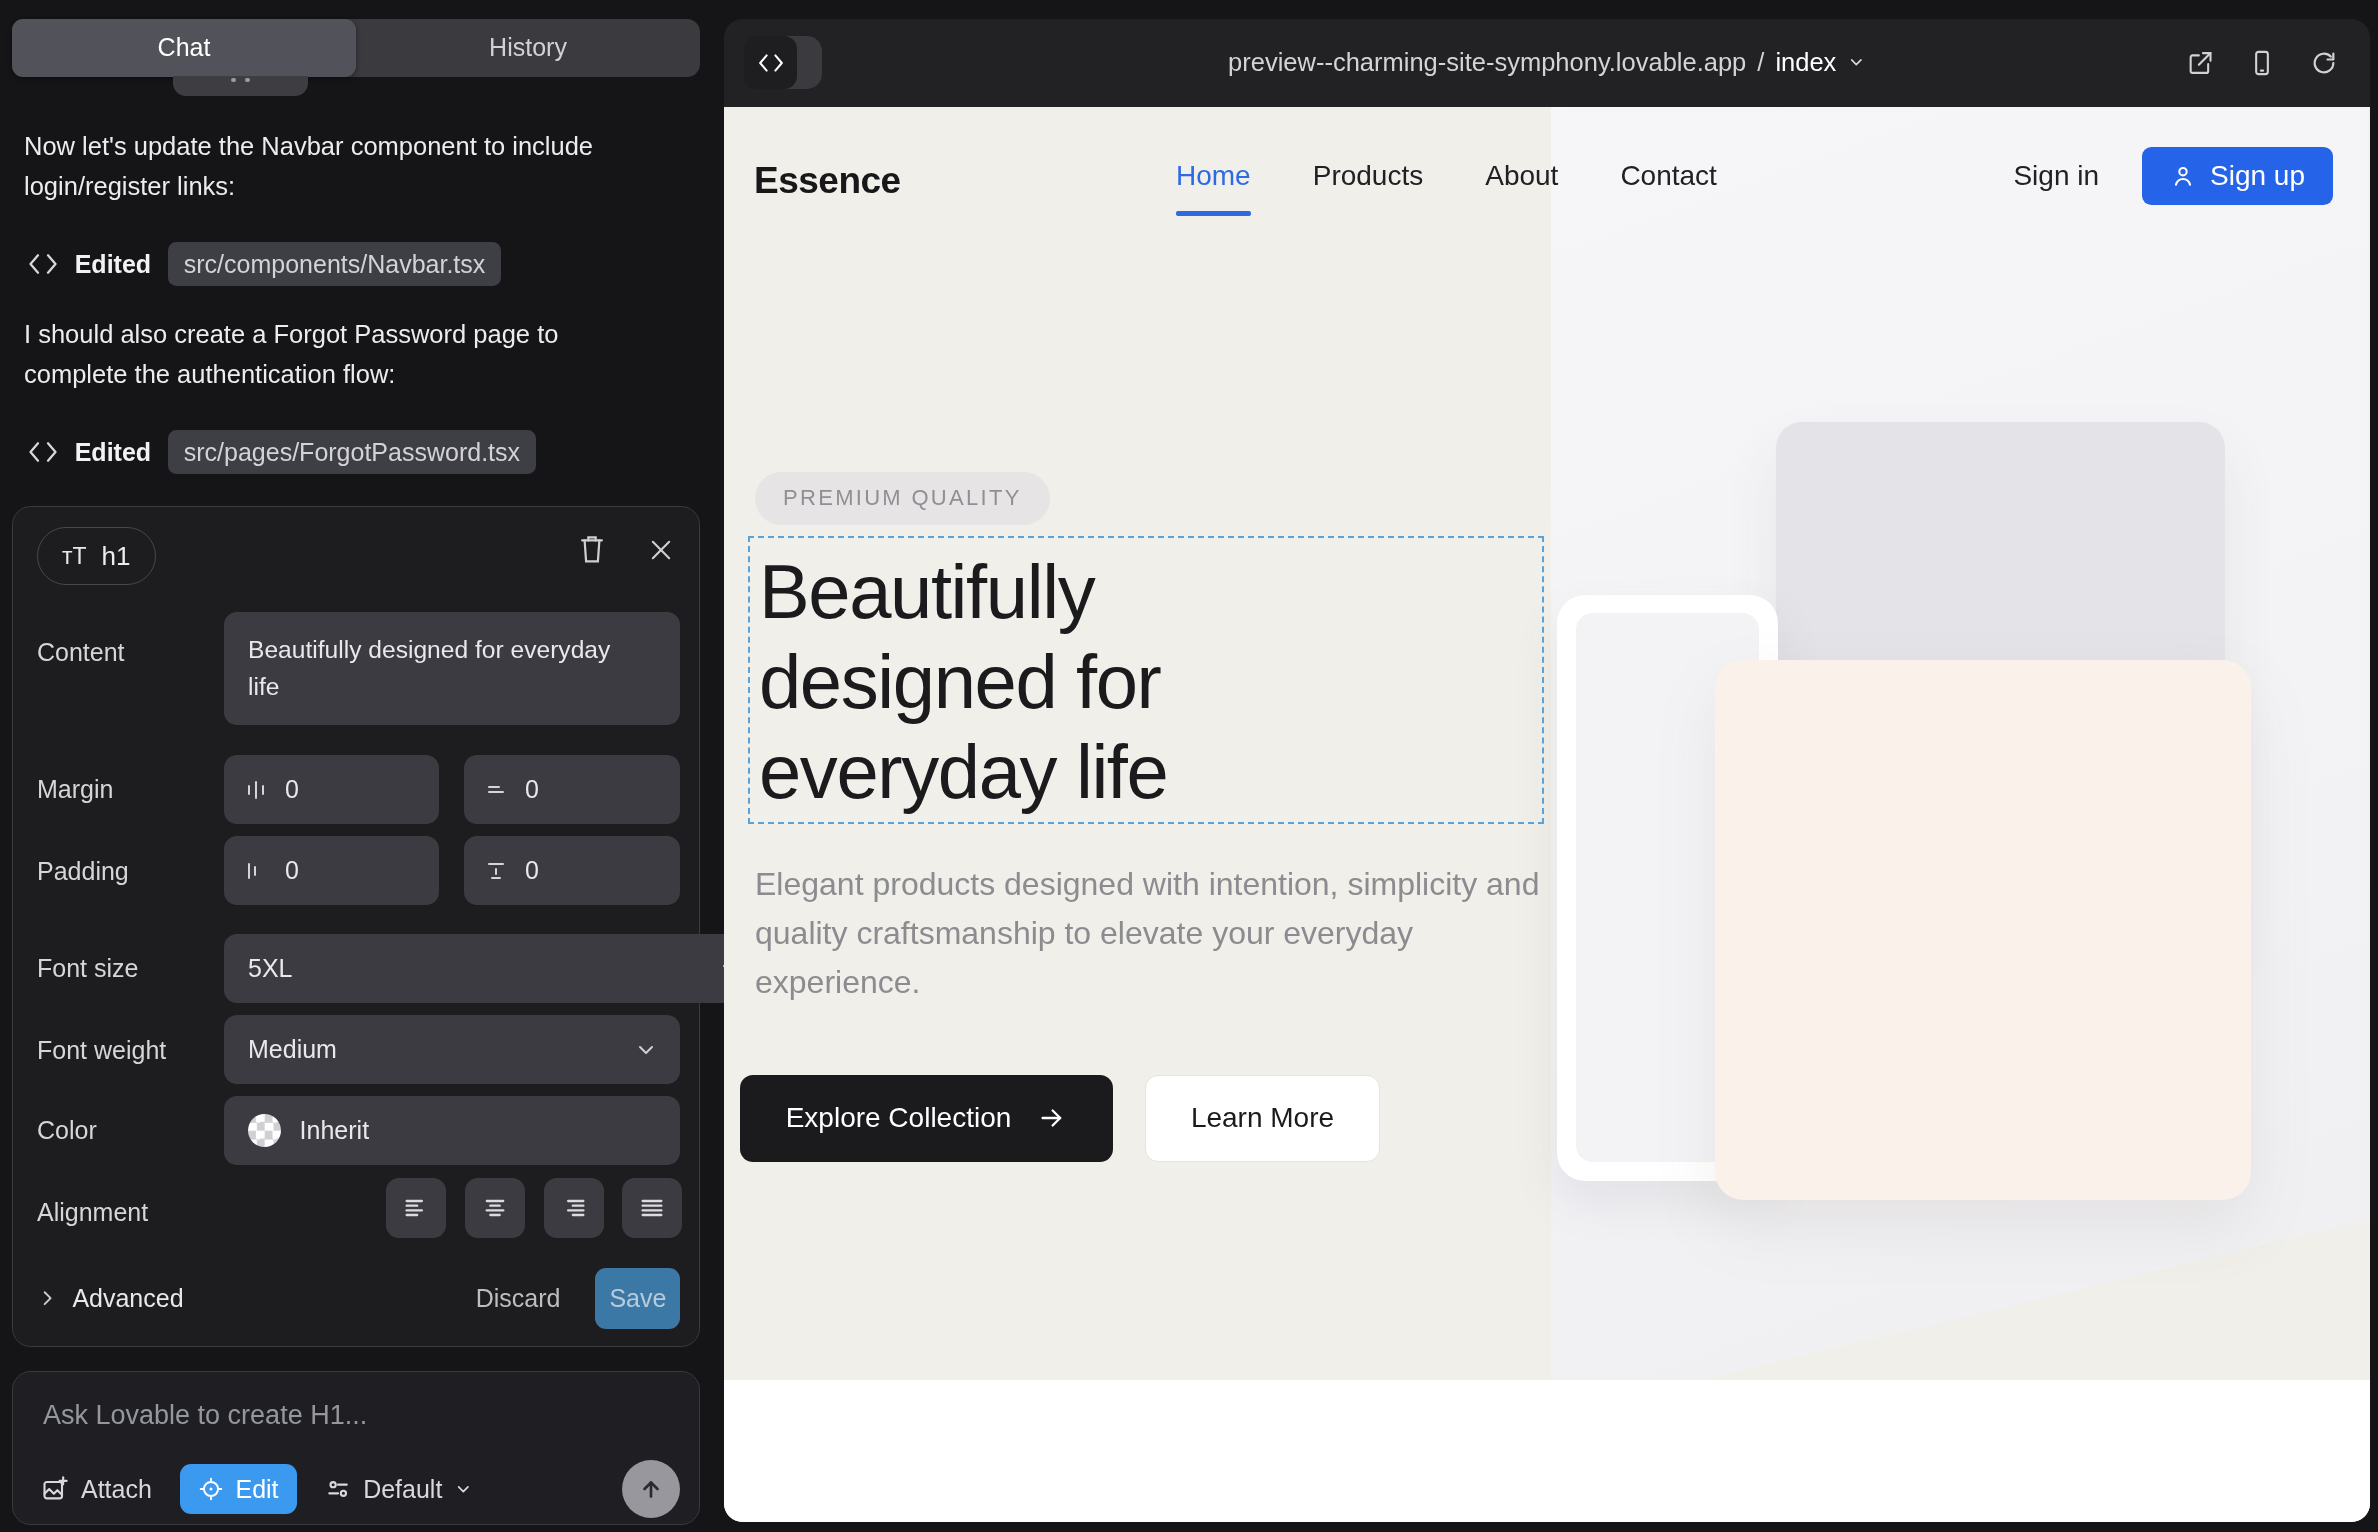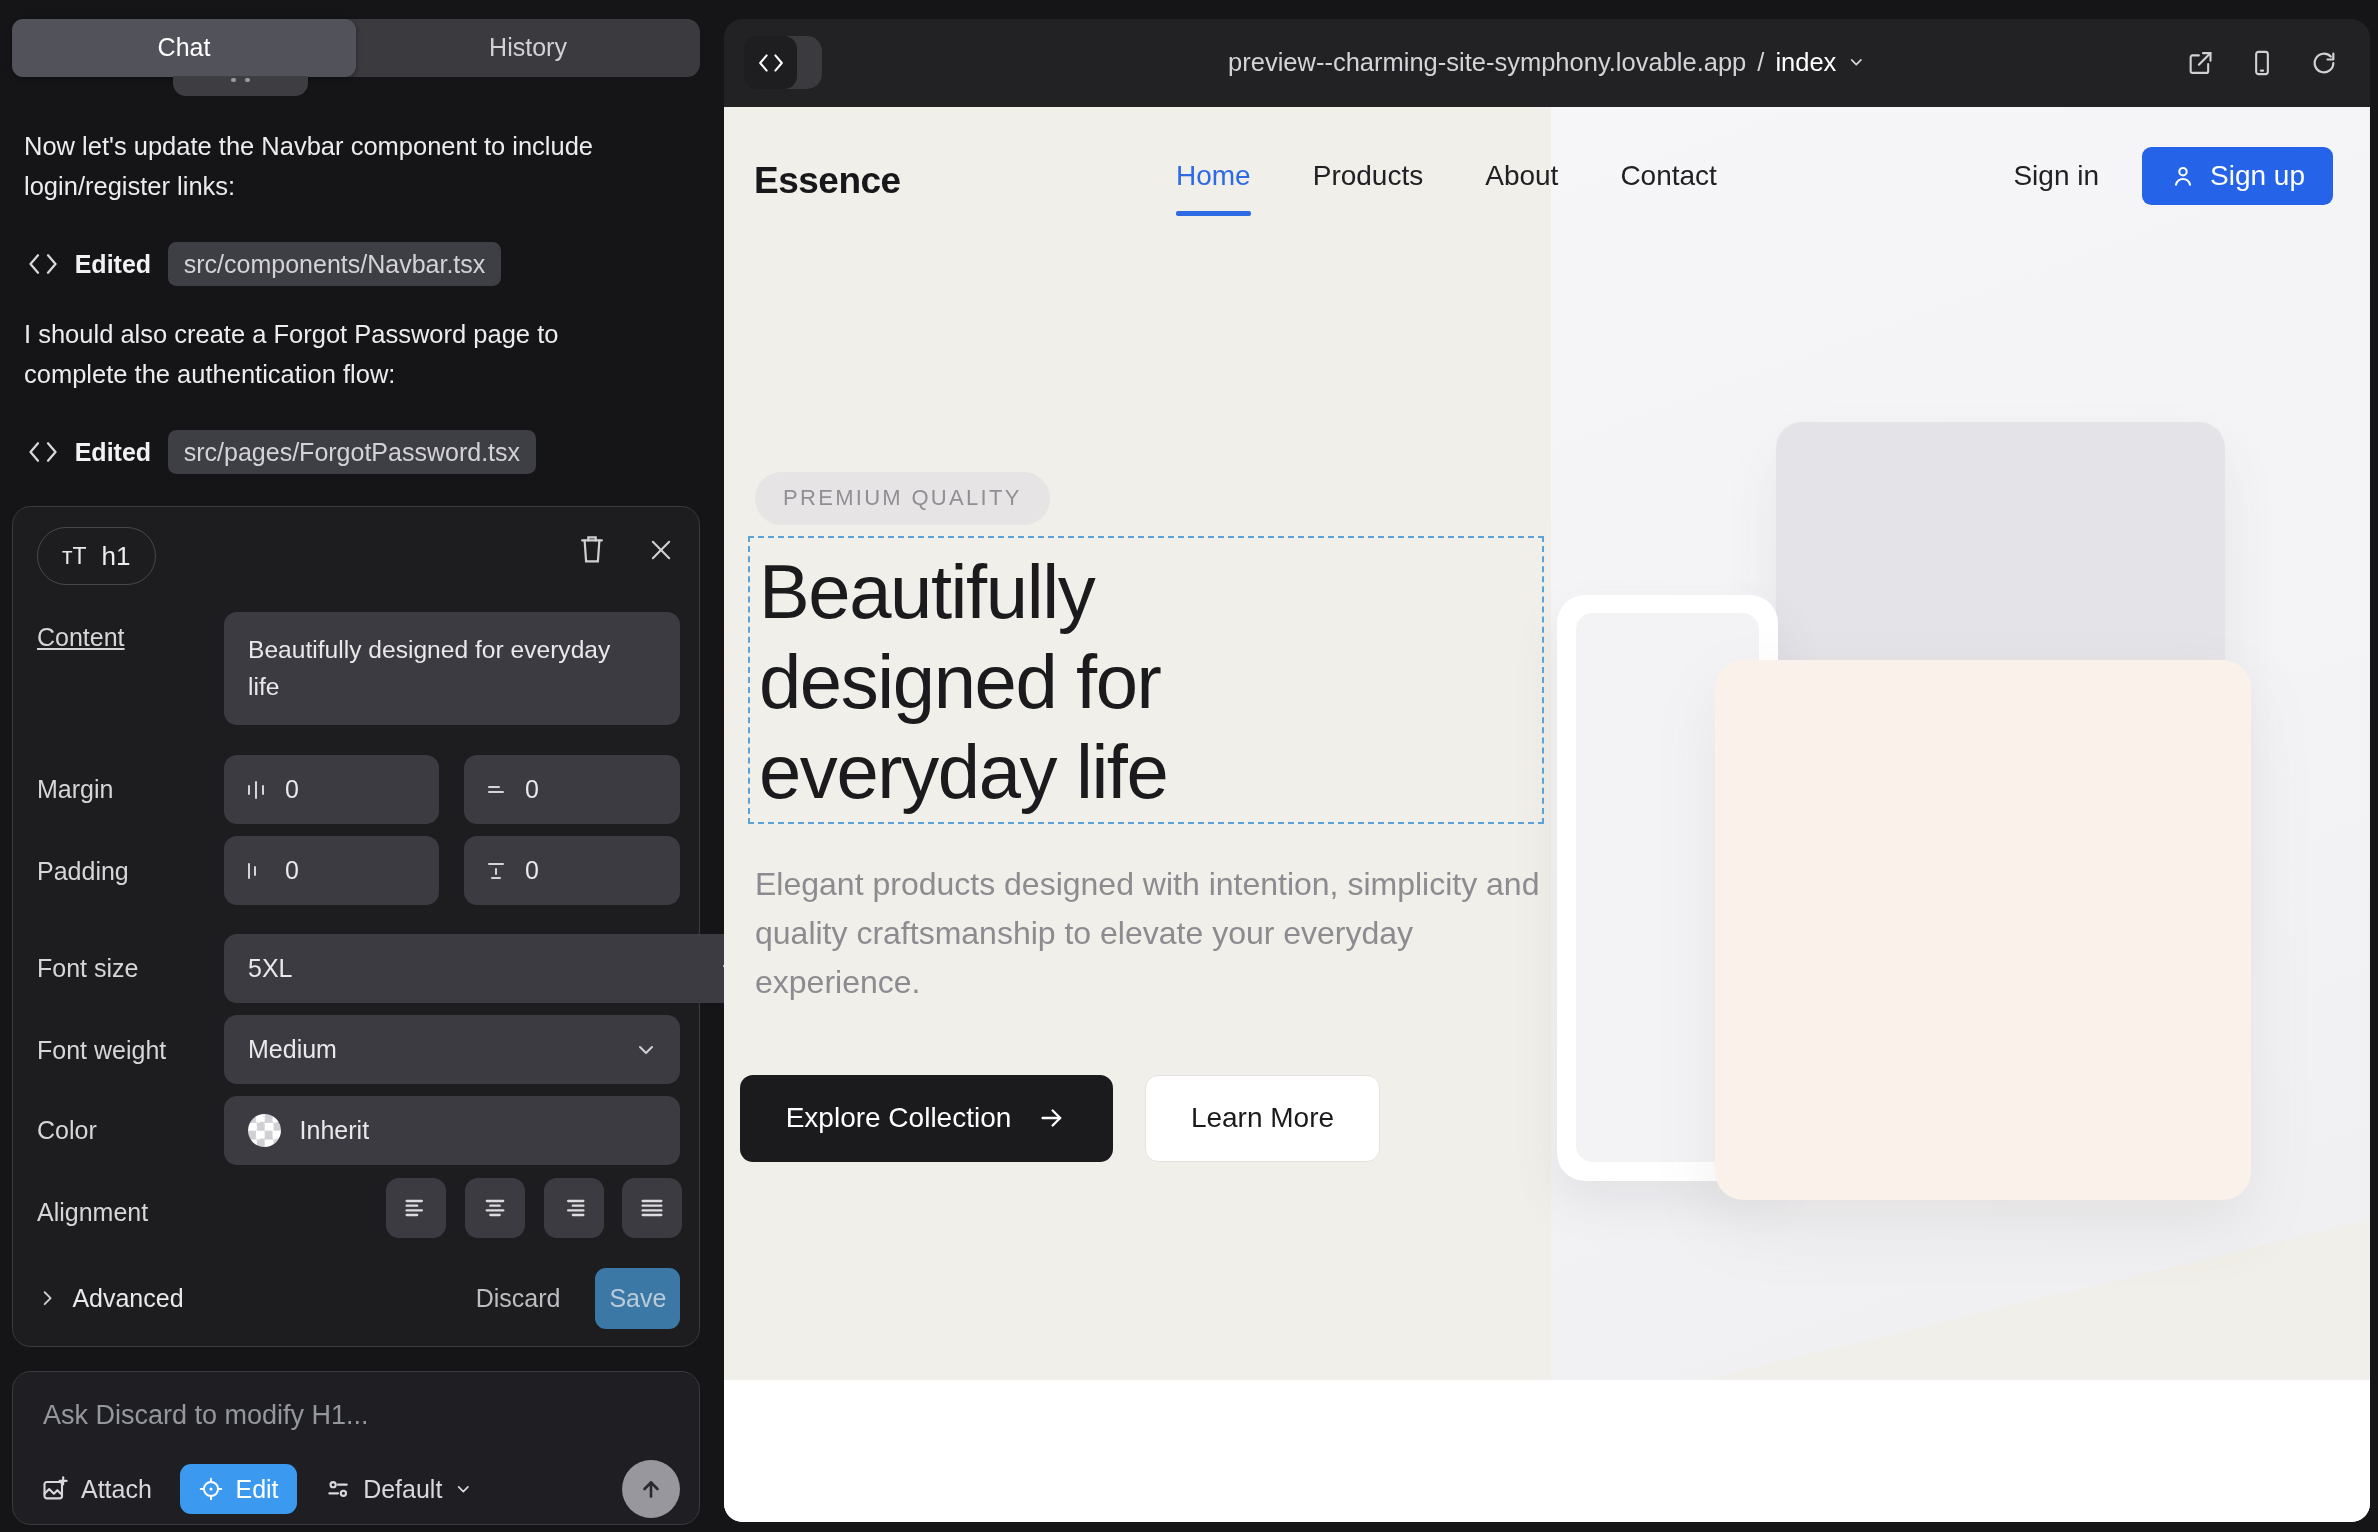--- a/index.html
+++ b/index.html
@@ -147,21 +147,21 @@
             <path d="M6 6l1.2 17h9.6L18 6"></path>
           </svg>
       </span>
       <span class="icon-btn" style="left:634px;top:29px;">
         <svg width="28" height="28" viewBox="0 0 24 24" fill="none" stroke="currentColor" stroke-width="1.8" stroke-linecap="round">
             <path d="M5 5 19 19"></path>
             <path d="M19 5 5 19"></path>
           </svg>
       </span>
 
-      <div class="fld-label" style="top:116px;text-decoration:underline;">Content</div>
+      <div class="fld-label" style="top:131px;">Content</div>
       <div class="field content-area">Beautifully designed for everyday life</div>
 
       <div class="fld-label" style="top:268px;">Margin</div>
       <div class="field mini" style="left:211px;top:248px;width:215px;">
         <svg width="24" height="24" viewBox="0 0 24 24" fill="none" stroke="currentColor" stroke-width="2" stroke-linecap="round">
             <path d="M5 8v8"></path>
             <path d="M12 4v16"></path>
             <path d="M19 8v8"></path>
           </svg>
         <span>0</span>
@@ -257,21 +257,21 @@
               <path d="M9 5l7 7-7 7"></path>
             </svg>
           <span>Advanced</span>
         </div>
         <span class="discard">Discard</span>
         <span class="save-btn">Save</span>
       </div>
     </div>
 
     <div class="composer">
-      <div class="composer-ph">Ask Discard to modify H1...</div>
+      <div class="composer-ph">Ask Lovable to create H1...</div>
       <div class="composer-row">
         <div class="c-group">
           <svg width="28" height="28" viewBox="0 0 24 24" fill="none" stroke="currentColor" stroke-width="1.8" stroke-linecap="round" stroke-linejoin="round">
               <rect x="3" y="6" width="15" height="14" rx="2"></rect>
               <path d="M3 16l4-4 4 4 3-3 4 4"></path>
               <path d="M19 2v6"></path>
               <path d="M16 5h6"></path>
             </svg>
           <span>Attach</span>
         </div>

